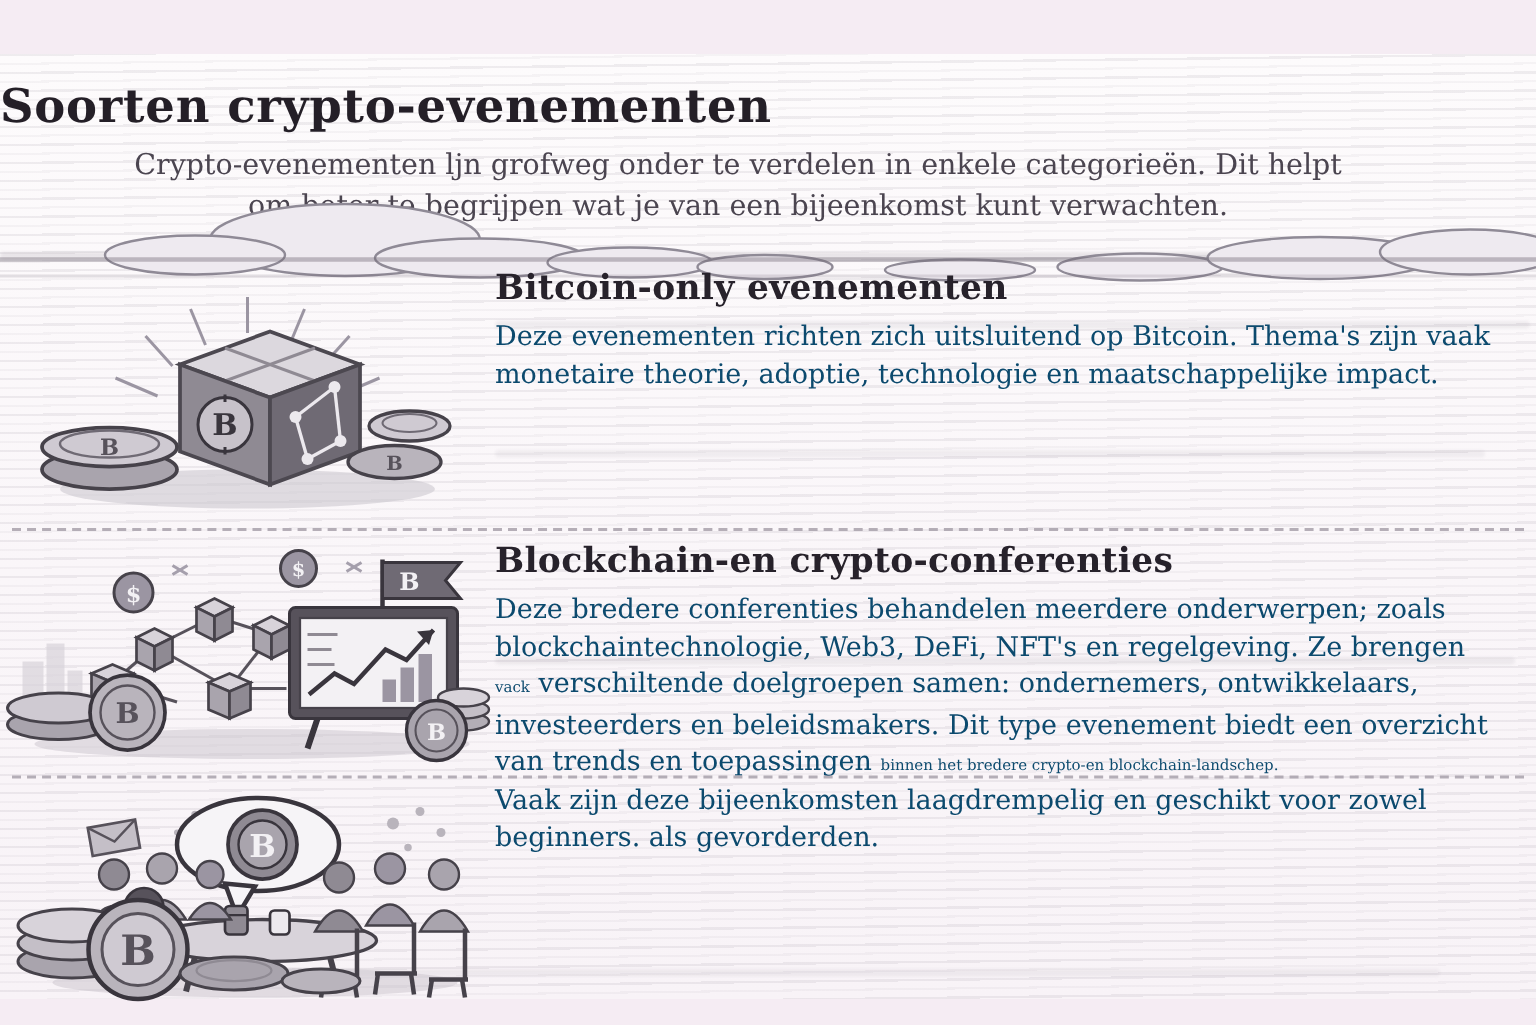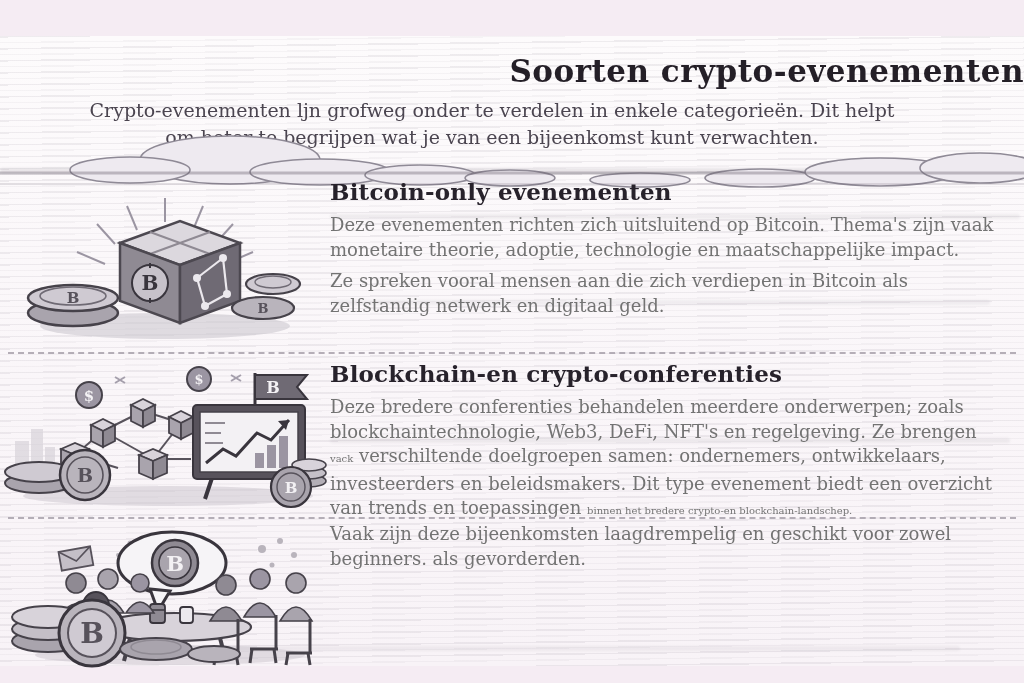--- a/index.html
+++ b/index.html
@@ -22,36 +22,36 @@
         rgba(140,132,146,0.07) 6px, rgba(140,132,146,0.07) 7.4px,
         rgba(0,0,0,0) 7.4px, rgba(0,0,0,0) 12px);
   }
   .band{position:absolute;height:5px;border-radius:3px;background:rgba(120,112,126,.14);filter:blur(1px);}
   .b1{top:168px;left:0;width:1024px;}
   .b2{top:214px;left:330px;width:690px;opacity:.7;}
   .b3{top:300px;left:330px;width:660px;opacity:.6;}
   .b4{top:438px;left:330px;width:680px;opacity:.7;}
   .b5{top:646px;left:60px;width:900px;opacity:.6;}
   .title{
-    position:absolute;top:53px;left:0;width:1024px;text-align:right;
+    position:absolute;top:53px;left:0;width:1024px;text-align:left;
     font-size:31px;font-weight:700;letter-spacing:.5px;color:#241f27;
   }
   .intro{
     position:absolute;top:97px;left:0;width:984px;text-align:center;
     font-size:19px;line-height:27px;color:#4b4550;
   }
   .clouds{position:absolute;top:128px;left:0;}
   .section{position:absolute;left:0;width:1024px;display:flex;}
   .sec1{top:178px;height:176px;}
   .sec2{top:360px;height:156px;}
   .sec3{top:522px;height:148px;}
   .illus{flex:0 0 330px;width:330px;display:flex;align-items:center;justify-content:center;}
   .content{flex:1;padding-right:30px;}
   .heading{font-size:23px;font-weight:700;color:#27222b;margin:0 0 8px 0;letter-spacing:.2px;}
-  .para{font-size:18px;line-height:24.5px;color:#737373;margin:0 0 7px 0;}
+  .para{font-size:18px;line-height:24.5px;color:#0c4a6e;margin:0 0 7px 0;}
   .small-inline{font-size:10px;}
   .divider{position:absolute;left:8px;width:1008px;border-top:2px dashed #a9a2ac;opacity:.85;}
   .d1{top:352px;}
   .d2{top:517px;}
   svg text{font-family:"DejaVu Serif","Liberation Serif",serif;}
 </style>
 </head>
 <body>
 
 <div class="page">
@@ -137,21 +137,20 @@
           <ellipse cx="258" cy="98" rx="27" ry="10" fill="#cfcad2" stroke="#46424a" stroke-width="2.2"></ellipse>
           <ellipse cx="258" cy="96" rx="18" ry="6" fill="none" stroke="#6f6a74" stroke-width="1.4"></ellipse>
           <ellipse cx="248" cy="122" rx="31" ry="11" fill="#b9b4bc" stroke="#46424a" stroke-width="2.2"></ellipse>
           <text x="248" y="127" font-size="13" font-weight="bold" text-anchor="middle" fill="#57525b">B</text>
         </g>
       </svg>
     </div>
     <div class="content">
       <div class="heading">Bitcoin-only evenementen</div>
       <p class="para">Deze evenementen richten zich uitsluitend op Bitcoin. Thema's zijn vaak monetaire theorie, adoptie, technologie en maatschappelijke impact.</p>
-      <p class="para">Ze spreken vooral mensen aan die zich verdiepen in Bitcoin als zelfstandig netwerk en digitaal geld.</p>
     </div>
   </div>
 
   <div class="divider d1"></div>
 
   <div class="section sec2">
     <div class="illus">
       <svg width="325" height="150" viewBox="0 0 325 150">
         <ellipse cx="165" cy="133" rx="145" ry="10" fill="#c9c4cc" opacity="0.5"></ellipse>
 

